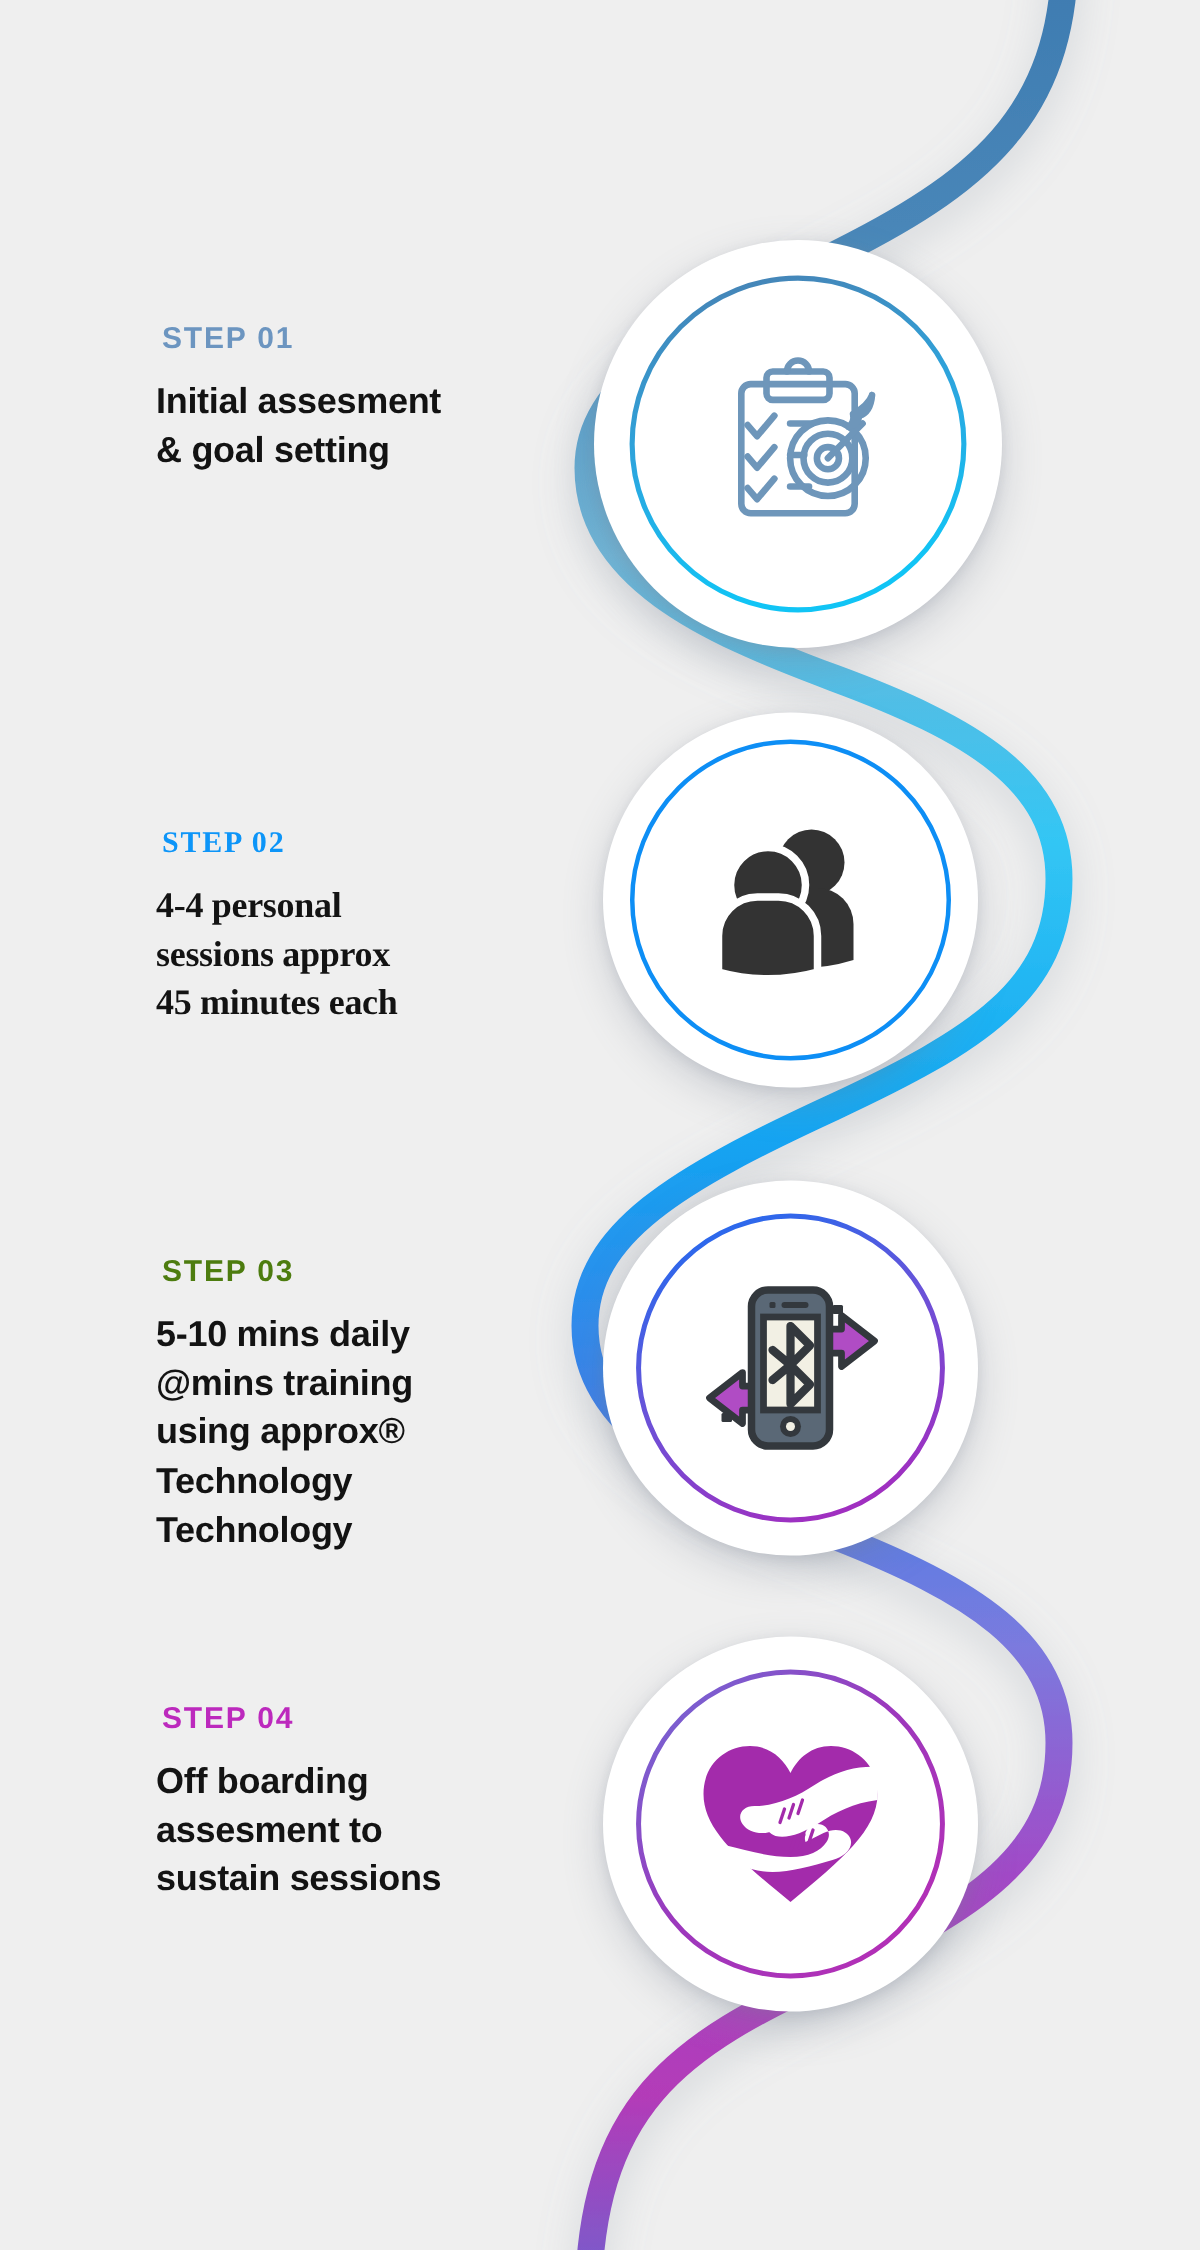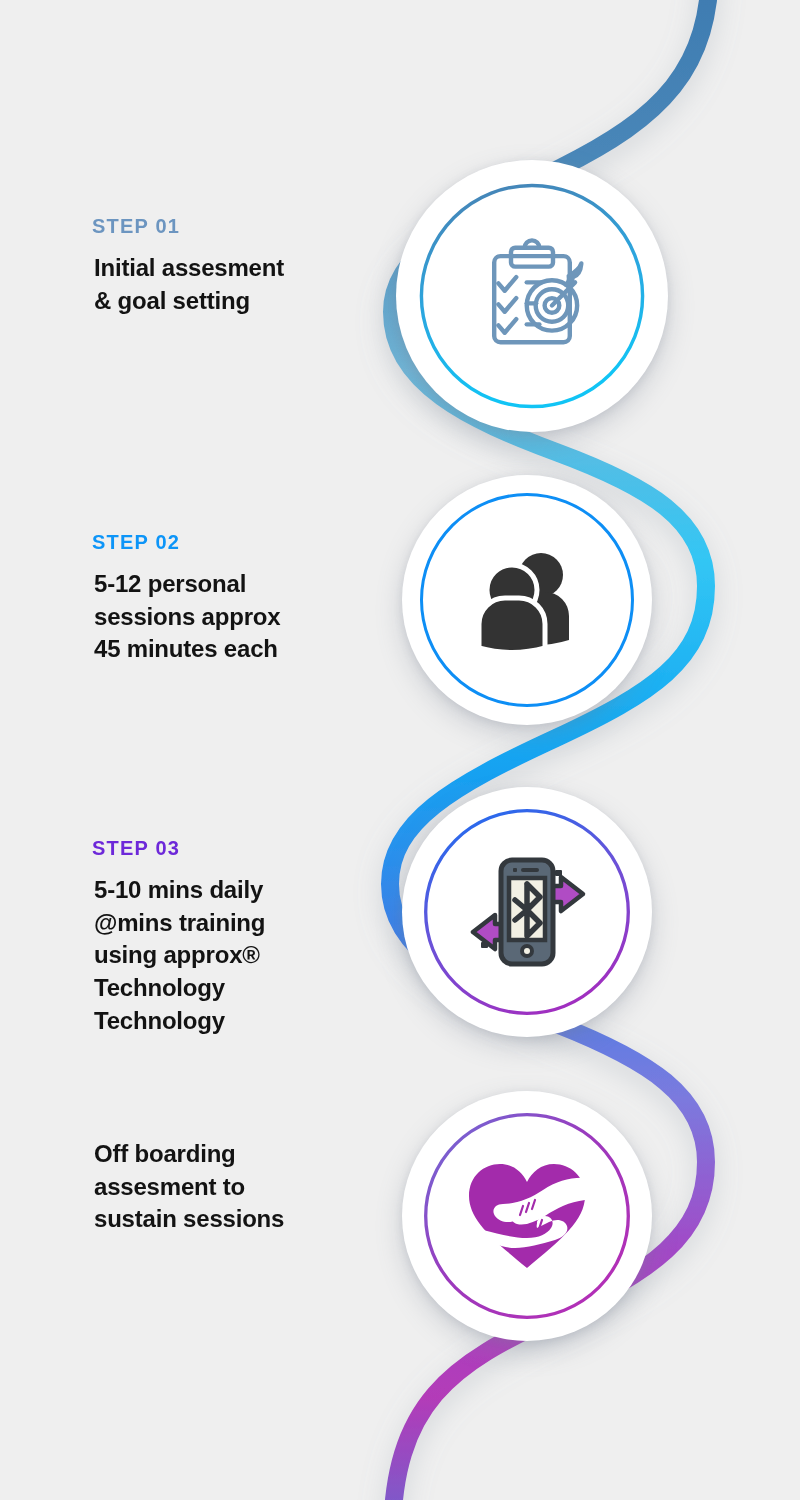--- a/index.html
+++ b/index.html
@@ -27,25 +27,25 @@
   }
   .circle .icon-wrap{
     position:absolute;inset:0;display:flex;
     align-items:center;justify-content:center;
   }
 
   
   .step-text{position:absolute;left:92px;z-index:4;width:260px;}
   .step-kicker{
     font-size:20px;font-weight:700;letter-spacing:1.2px;
-    margin:0 0 16px 0;line-height:1;
+    margin:0 0 16px 16px;line-height:1;
   }
   .step-title{
     font-size:24px;font-weight:700;color:#131313;
-    line-height:1.36;margin:2px;letter-spacing:-0.2px;
+    line-height:1.36;margin:12px;letter-spacing:-0.2px;
   }
 </style>
 </head>
 <body>
 
 <div id="stage">
 
   <svg class="ribbon-layer" viewBox="0 0 800 1500" xmlns="http://www.w3.org/2000/svg">
     <defs>
       <linearGradient id="ribGrad" x1="0" y1="0" x2="0" y2="1">
@@ -119,24 +119,24 @@
           <circle cx="79" cy="69" r="15.5"></circle>
           <circle cx="79" cy="69" r="7"></circle>
 
           <path d="M79 69 L101 47"></path>
           <path d="M95 41 q10 -6 12 -12 q-2 10 -12 12 q1 6 -3 8 q6 -1 7 -7 q7 -2 8 -13"></path>
         </g>
       </svg>
     </div>
   </div>
 
-  <div class="step-text" style="top:532px;">
+  <div class="step-text" style="top:552px;font-family:Liberation Serif, serif;">
     <p class="step-kicker" style="color:#0d95f8">STEP 02</p>
     <p class="step-title">
-      <span>5-12 personal</span><br>
+      <span>4-4 personal</span><br>
       <span>sessions approx</span><br>
       <span>45 minutes each</span>
     </p>
   </div>
 
   <div class="circle" style="left:402px;top:475px;width:250px;height:250px;">
     <div class="ring" style="inset:18px;border-width:3px;border-color:#0d8ef5;"></div>
     <div class="icon-wrap">
       <svg width="116" height="104" viewBox="0 0 116 104">
         <g fill="#333333">
@@ -147,21 +147,21 @@
           <g>
             <circle cx="43" cy="42" r="25" fill="#333333" stroke="#ffffff" stroke-width="5"></circle>
             <path d="M10 100 v-24 a26 26 0 0 1 26 -26 h14 a26 26 0 0 1 26 26 v24 q-33 9 -66 0 z" fill="#333333" stroke="#ffffff" stroke-width="5"></path>
           </g>
         </g>
       </svg>
     </div>
   </div>
 
   <div class="step-text" style="top:838px;">
-    <p class="step-kicker" style="color:#6d28d9">STEP 03</p>
+    <p class="step-kicker" style="color:#4d7c0f">STEP 03</p>
     <p class="step-title">
       <span>5-10 mins daily</span><br>
       <span>@mins training</span><br>
       <span>using  approx®</span><br>
       <span>Technology</span><br>
       <span>Technology</span>
     </p>
   </div>
 
   <div class="circle" style="left:402px;top:787px;width:250px;height:250px;">
@@ -198,20 +198,21 @@
 
         <circle cx="68" cy="101" r="7" fill="#33383d"></circle>
         <circle cx="68" cy="101" r="3" fill="#f2f0e4"></circle>
 
         <path d="M68 34 L81 47 L68 60 L68 34 M68 60 L81 73 L68 86 L68 60 M68 60 L56 50 M68 60 L56 70" fill="none" stroke="#33383d" stroke-width="5.5" stroke-linecap="round" stroke-linejoin="round"></path>
       </svg>
     </div>
   </div>
 
   <div class="step-text" style="top:1136px;">
+    <p class="step-kicker" style="color:#bc29bd">STEP 04</p>
     <p class="step-title">
       <span>Off boarding</span><br>
       <span>assesment to</span><br>
       <span>sustain sessions</span>
     </p>
   </div>
 
   <div class="circle" style="left:402px;top:1091px;width:250px;height:250px;">
     <div class="ring" style="inset:18px;">
       <svg viewBox="0 0 100 100" style="position:absolute;inset:0;width:100%;height:100%;">

